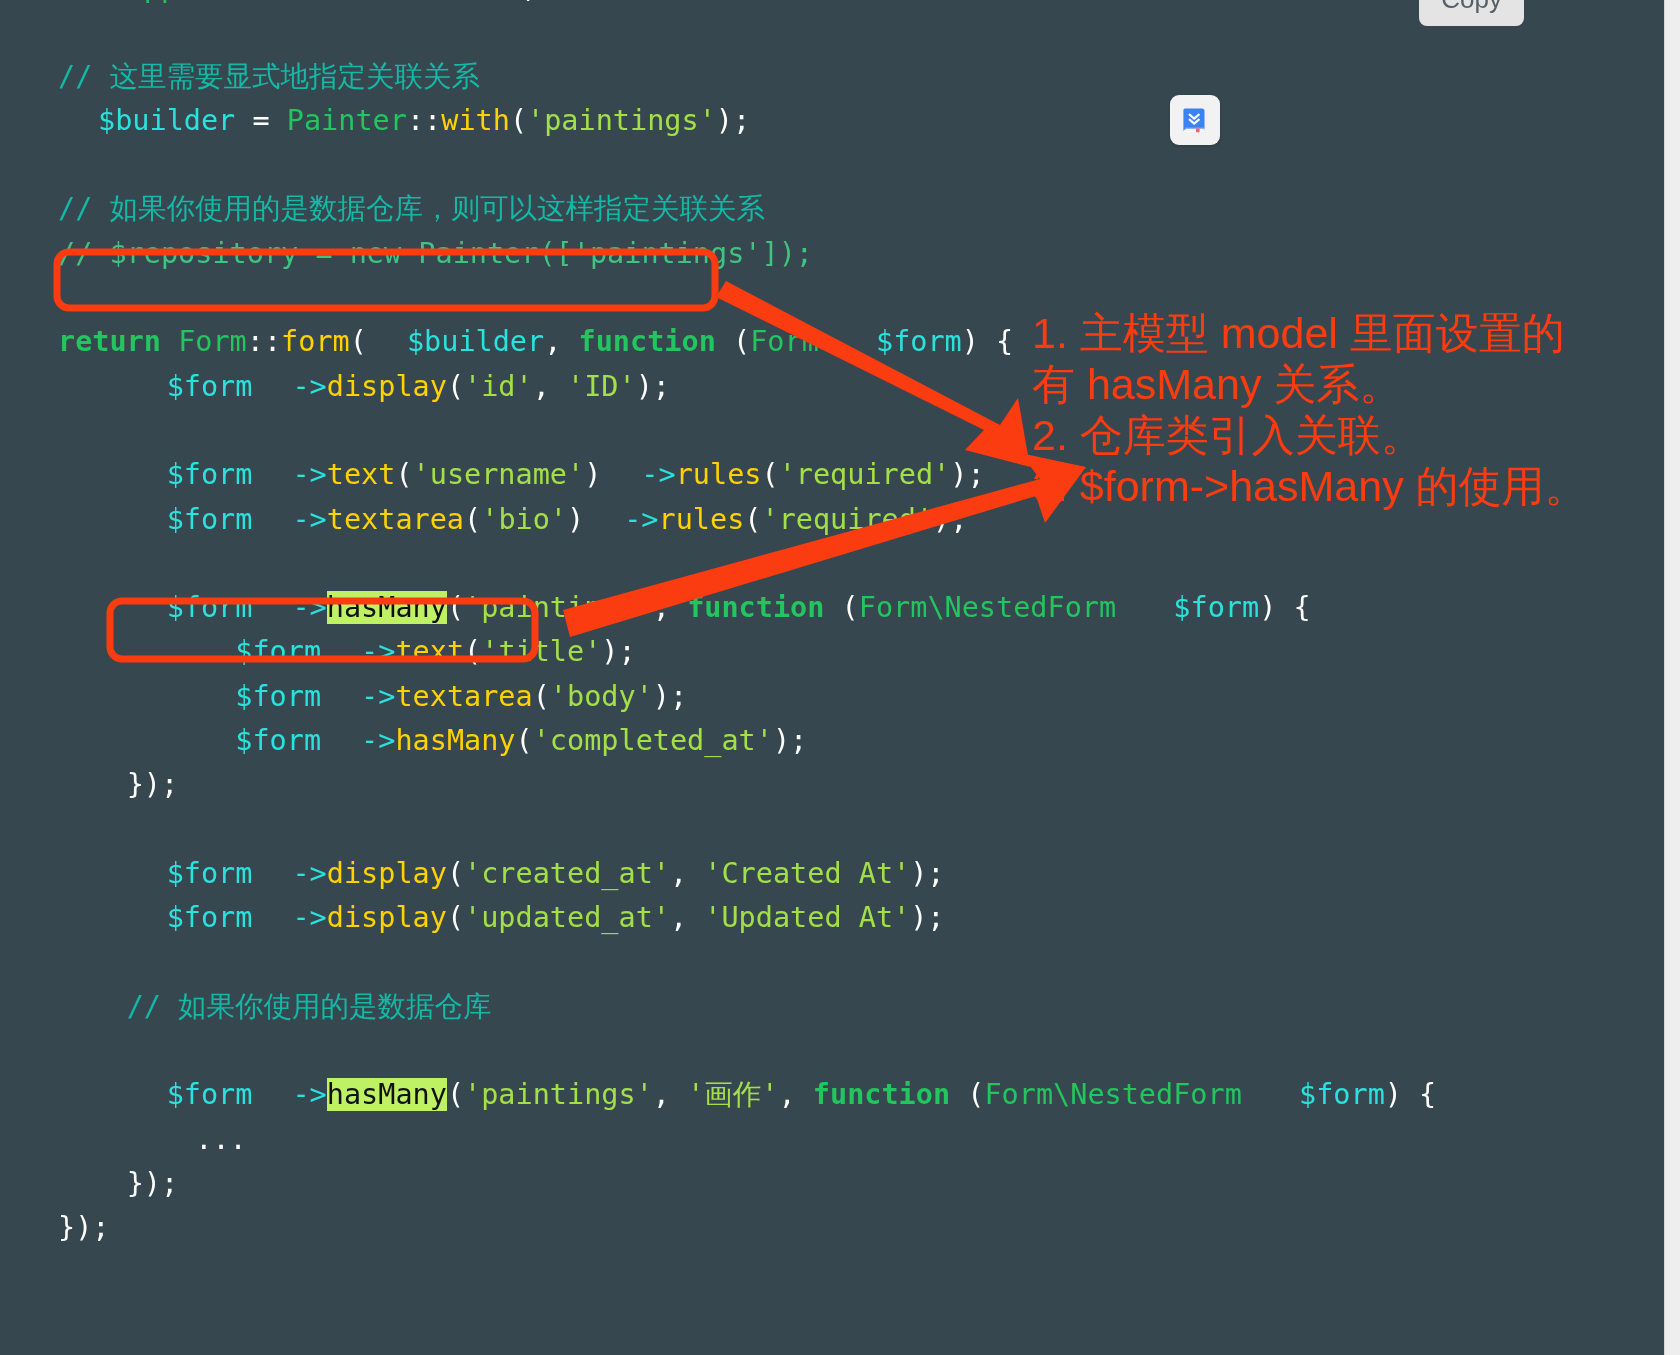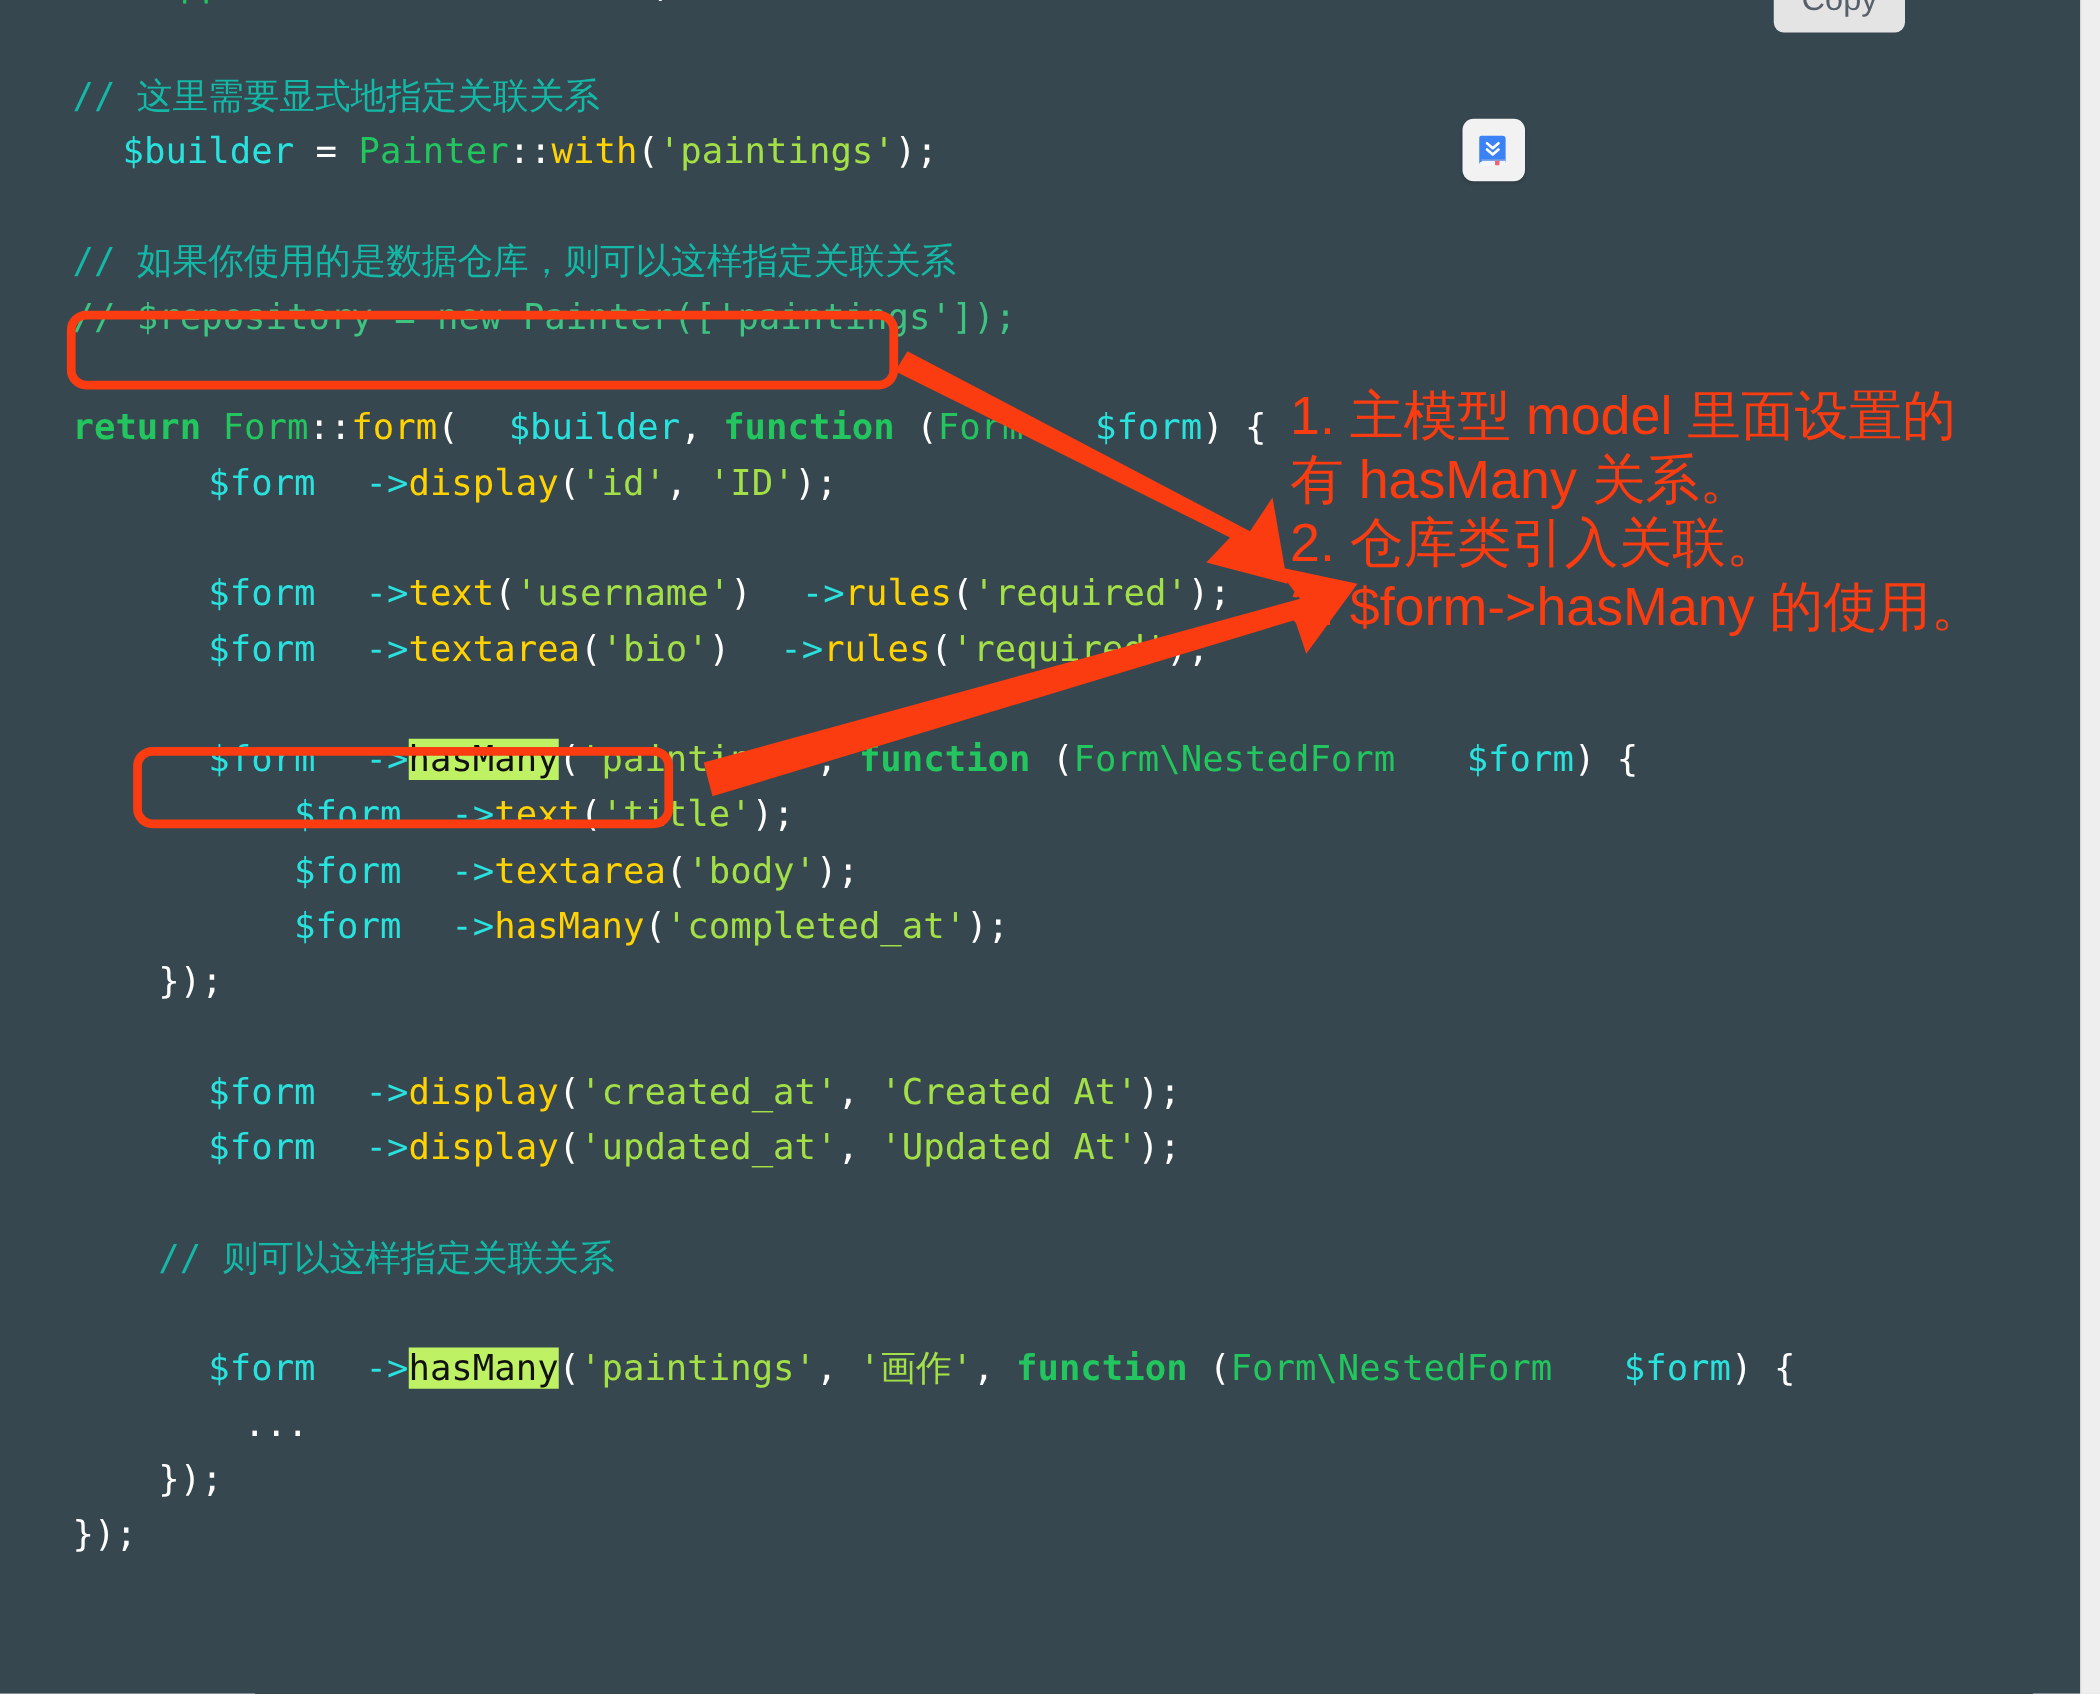--- a/index.html
+++ b/index.html
@@ -148,21 +148,21 @@
 
     <span class="t-var">$form</span><span class="t-var">-&gt;</span><span class="t-hl">hasMany</span><span class="t-punc">(</span><span class="t-str">'paintings'</span><span class="t-punc">,</span> <span class="t-kw">function</span> <span class="t-punc">(</span><span class="t-plain">Form\NestedForm</span> <span class="t-var">$form</span><span class="t-punc">) {</span>
         <span class="t-var">$form</span><span class="t-var">-&gt;</span><span class="t-fn">text</span><span class="t-punc">(</span><span class="t-str">'title'</span><span class="t-punc">);</span>
         <span class="t-var">$form</span><span class="t-var">-&gt;</span><span class="t-fn">textarea</span><span class="t-punc">(</span><span class="t-str">'body'</span><span class="t-punc">);</span>
         <span class="t-var">$form</span><span class="t-var">-&gt;</span><span class="t-fn">hasMany</span><span class="t-punc">(</span><span class="t-str">'completed_at'</span><span class="t-punc">);</span>
     <span class="t-punc">});</span>
 
     <span class="t-var">$form</span><span class="t-var">-&gt;</span><span class="t-fn">display</span><span class="t-punc">(</span><span class="t-str">'created_at'</span><span class="t-punc">,</span> <span class="t-str">'Created At'</span><span class="t-punc">);</span>
     <span class="t-var">$form</span><span class="t-var">-&gt;</span><span class="t-fn">display</span><span class="t-punc">(</span><span class="t-str">'updated_at'</span><span class="t-punc">,</span> <span class="t-str">'Updated At'</span><span class="t-punc">);</span>
 
-    <span class="t-com">// 则可以这样指定关联关系</span>
+    <span class="t-com">// 如果你使用的是数据仓库</span>
 
     <span class="t-var">$form</span><span class="t-var">-&gt;</span><span class="t-hl">hasMany</span><span class="t-punc">(</span><span class="t-str">'paintings'</span><span class="t-punc">,</span> <span class="t-str">'画作'</span><span class="t-punc">,</span> <span class="t-kw">function</span> <span class="t-punc">(</span><span class="t-plain">Form\NestedForm</span> <span class="t-var">$form</span><span class="t-punc">) {</span>
         <span class="t-punc">...</span>
     <span class="t-punc">});</span>
 <span class="t-punc">});</span></pre>
 
     <button id="copy-button">Copy</button>
 
     <div id="book-icon-wrap">
       <svg width="34" height="34" viewBox="0 0 34 34">

